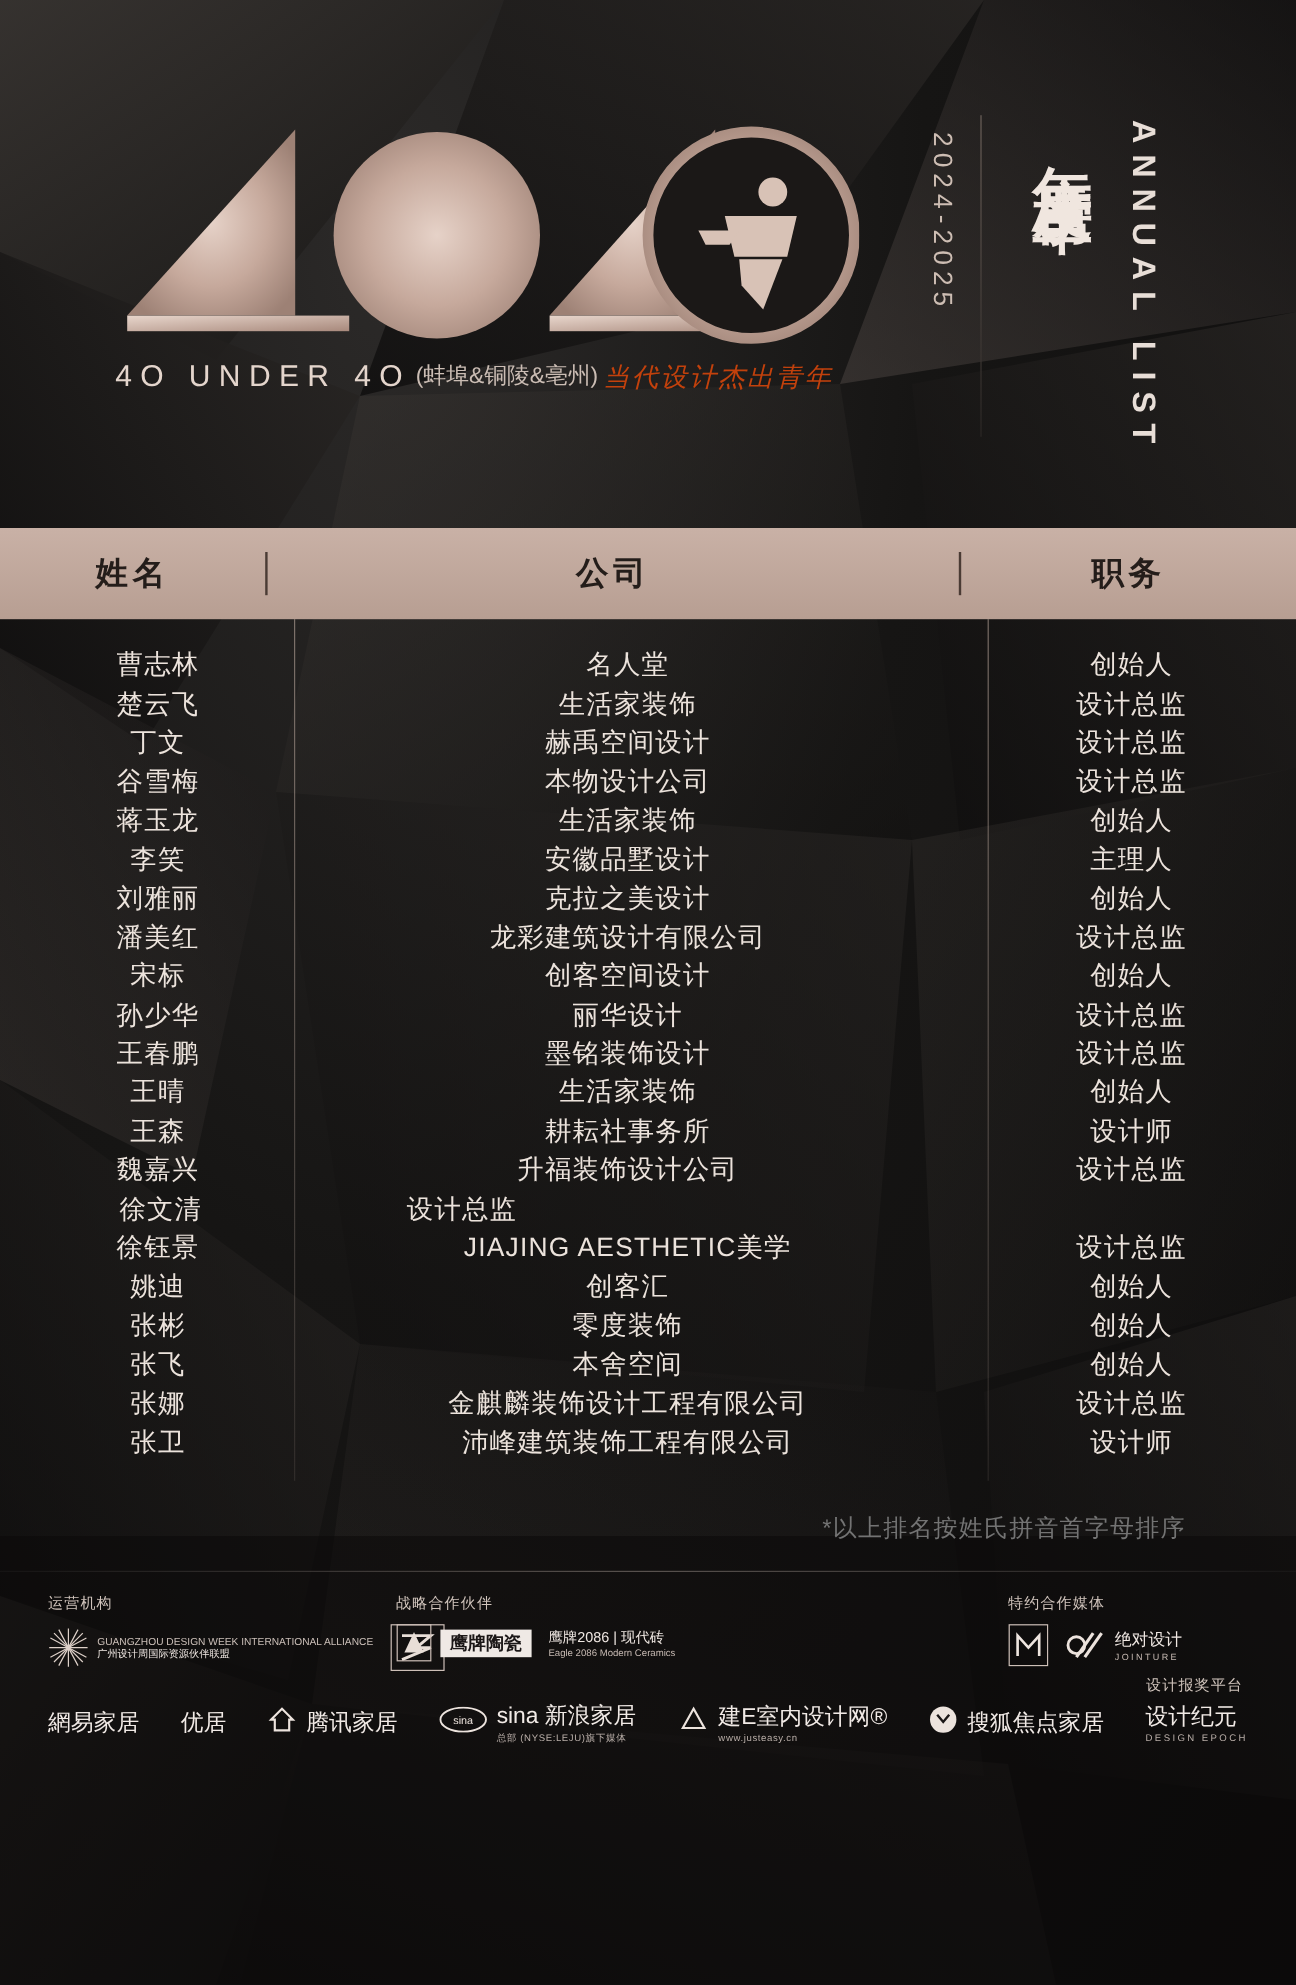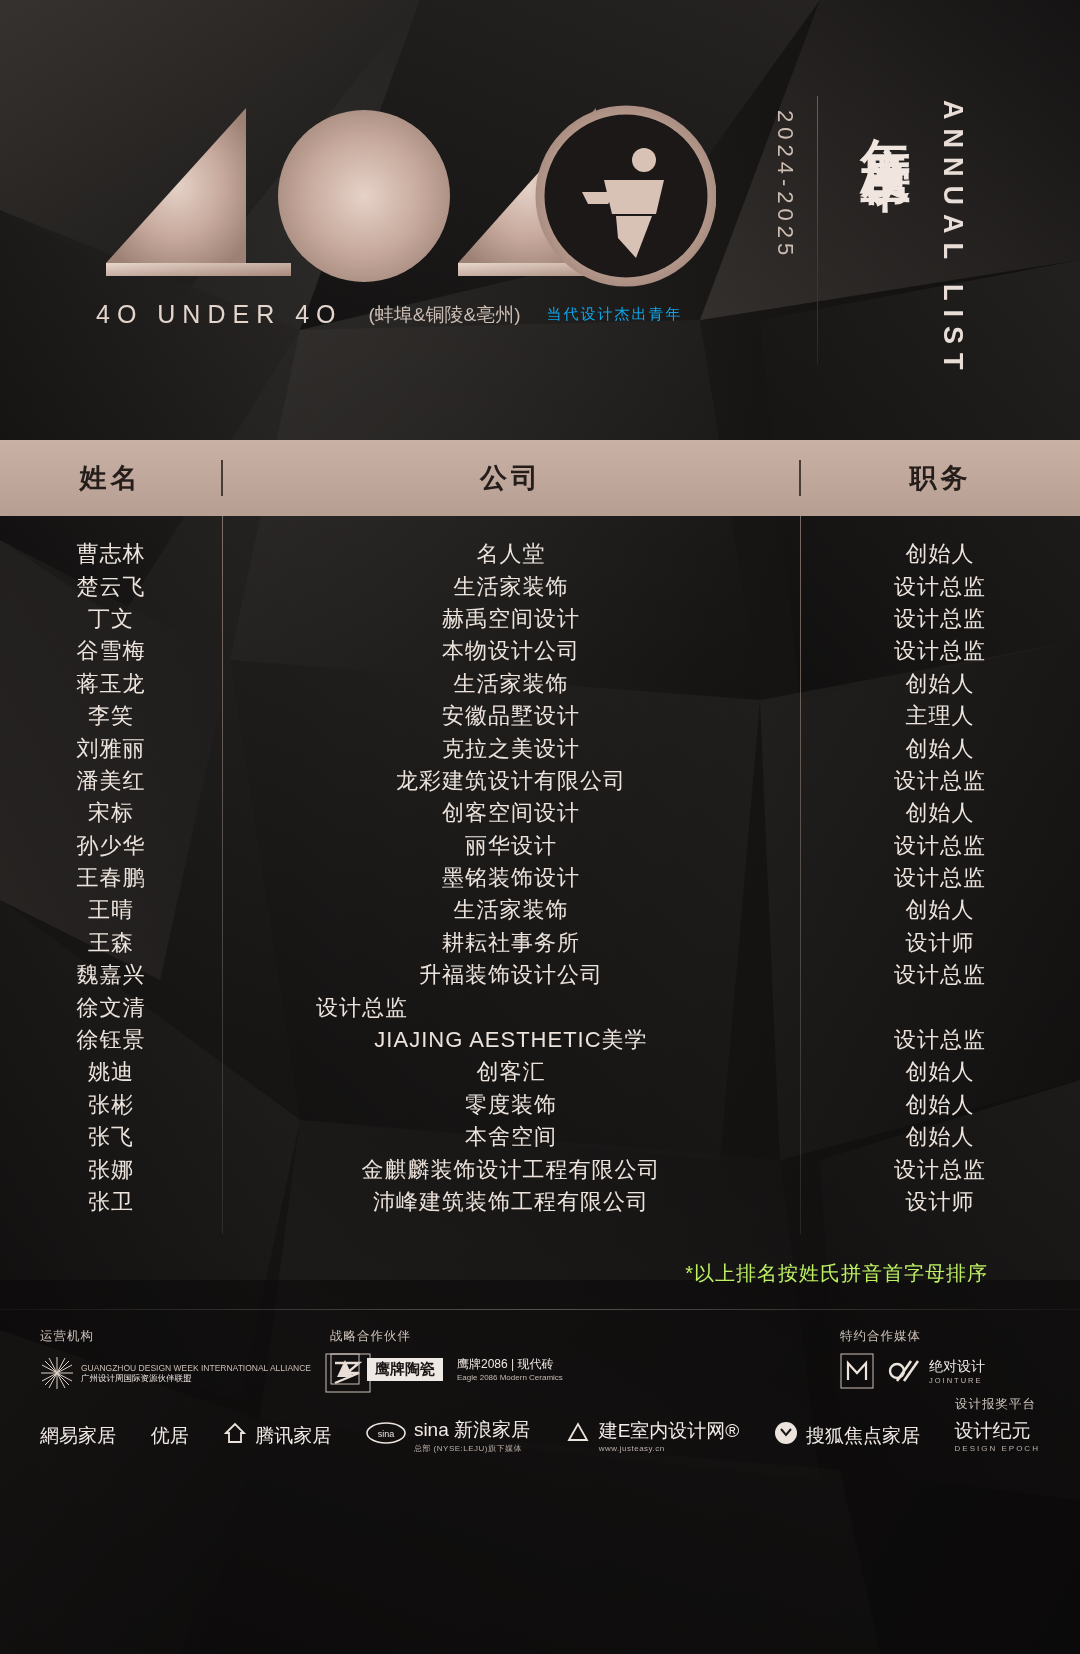--- a/index.html
+++ b/index.html
@@ -15,26 +15,26 @@
   .bg{position:absolute;inset:0;overflow:hidden;background:
       radial-gradient(ellipse at 30% 12%, #2c2a29 0%, #161514 42%, #0d0c0c 100%);}
   .bg svg{position:absolute;inset:0;width:1080px;height:1654px;}
 
   
   .hero{position:relative;height:430px;}
   .logo-wrap{position:absolute;left:96px;top:88px;width:620px;height:200px;}
   .logo-wrap svg{display:block;}
   .logo-sub{
     position:absolute;left:96px;top:300px;width:660px;
-    display:flex;align-items:center;gap:26px;
+    display:flex;align-items:flex-start;gap:4px;
     color:#d9c9c0;
   }
   .sub-4o{font-size:25px;letter-spacing:7px;color:#e4d5cc;white-space:nowrap;}
   .sub-paren{font-size:19px;color:#cbbdb4;white-space:nowrap;}
-  .sub-cn{font-size:15px;color:#0ea5e9;letter-spacing:2px;white-space:nowrap;}
+  .sub-cn{font-size:22px;color:#c2410c;letter-spacing:2px;white-space:nowrap;font-style:italic;}
 
   .year{
     position:absolute;right:282px;top:110px;
     writing-mode:vertical-rl;
     font-size:22px;letter-spacing:5px;color:#cdbdb3;
   }
   .vline{position:absolute;right:262px;top:96px;width:1px;height:268px;background:linear-gradient(#6b6059,#2a2624);}
   .cn-title{
     position:absolute;right:168px;top:98px;
     writing-mode:vertical-rl;
@@ -52,32 +52,32 @@
   .thead{
     display:flex;height:76px;align-items:center;
     background:linear-gradient(180deg,#c9b1a6,#b79e92);
     color:#241d1a;
   }
   .thead .cell{font-size:27px;font-weight:bold;text-align:center;letter-spacing:4px;}
   .c1{width:222px;}
   .c2{width:578px;}
   .c3{width:280px;}
   .thead .c1,.thead .c2{border-right:2px solid #4a3b34;}
-  .tbody{position:relative;padding:22px 0 16px 0;}
+  .tbody{position:relative;padding:22px 0 16px 0;margin-left:23px;}
   .tbody:before,.tbody:after{
     content:"";position:absolute;top:0;bottom:0;width:1px;
     background:linear-gradient(180deg,rgba(200,180,168,.55),rgba(200,180,168,.12));
   }
   .tbody:before{left:222px;}
   .tbody:after{left:800px;}
   .row{display:flex;align-items:center;height:32.4px;}
   .row .cell{font-size:22px;text-align:center;color:#ece3dc;letter-spacing:1px;white-space:nowrap;}
   .row .c2{color:#ece3dc;}
   .note{
-    text-align:right;padding:26px 92px 0 0;font-size:20px;color:#bef264;letter-spacing:1px;
+    text-align:right;padding:26px 92px 0 0;font-size:20px;color:#737373;letter-spacing:1px;
   }
   .divider{margin-top:22px;height:1px;background:linear-gradient(90deg,rgba(255,255,255,.03),rgba(220,205,195,.35),rgba(255,255,255,.03));}
 
   
   .footer{position:relative;padding:18px 40px 0 40px;}
   .frow{display:flex;align-items:flex-start;}
   .fgroup{flex:0 0 auto;}
   .flabel{font-size:12.5px;color:#cfc3bb;letter-spacing:1px;margin-bottom:8px;}
   .logos{display:flex;align-items:center;gap:14px;}
   .lg{

